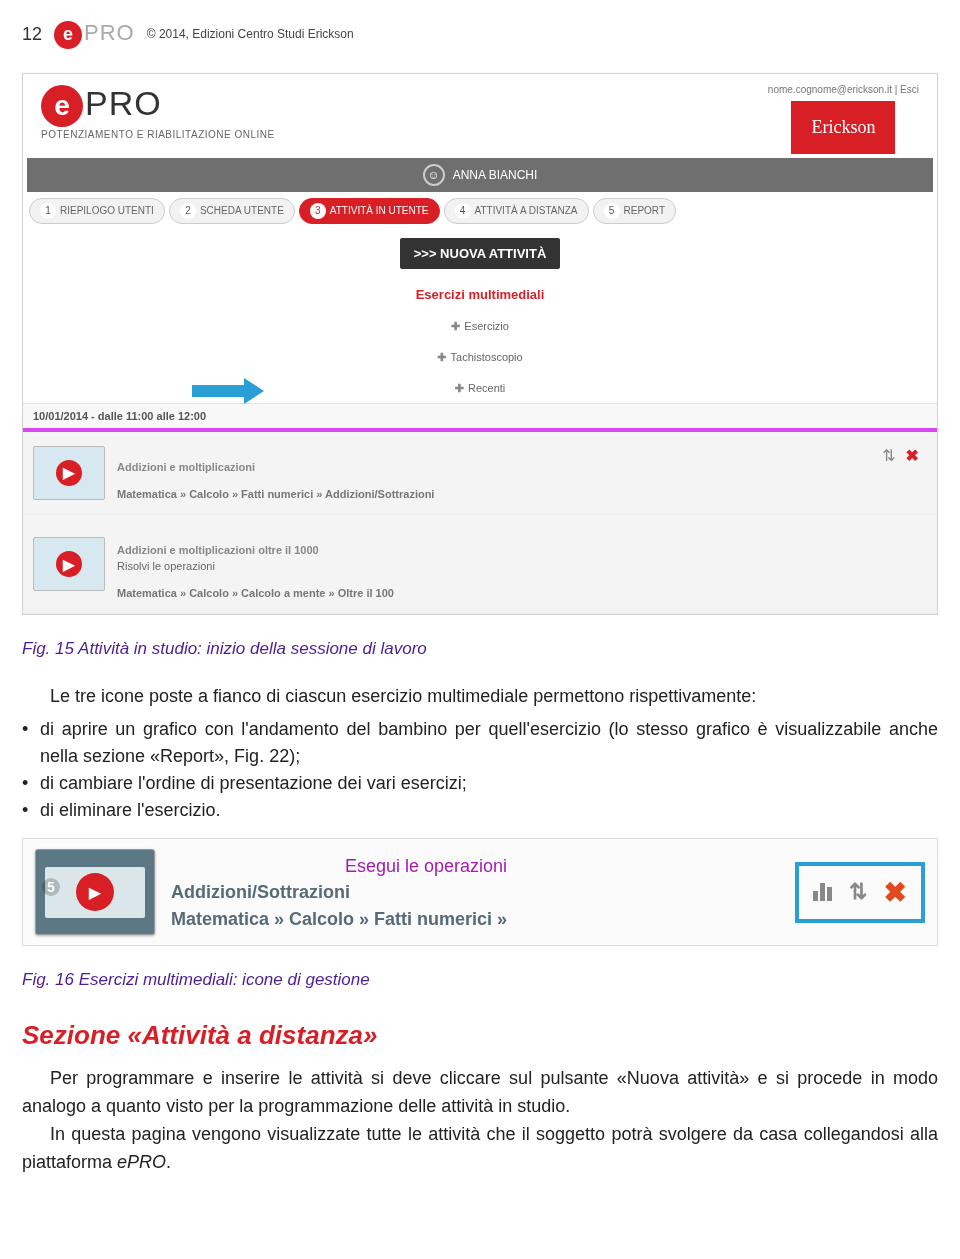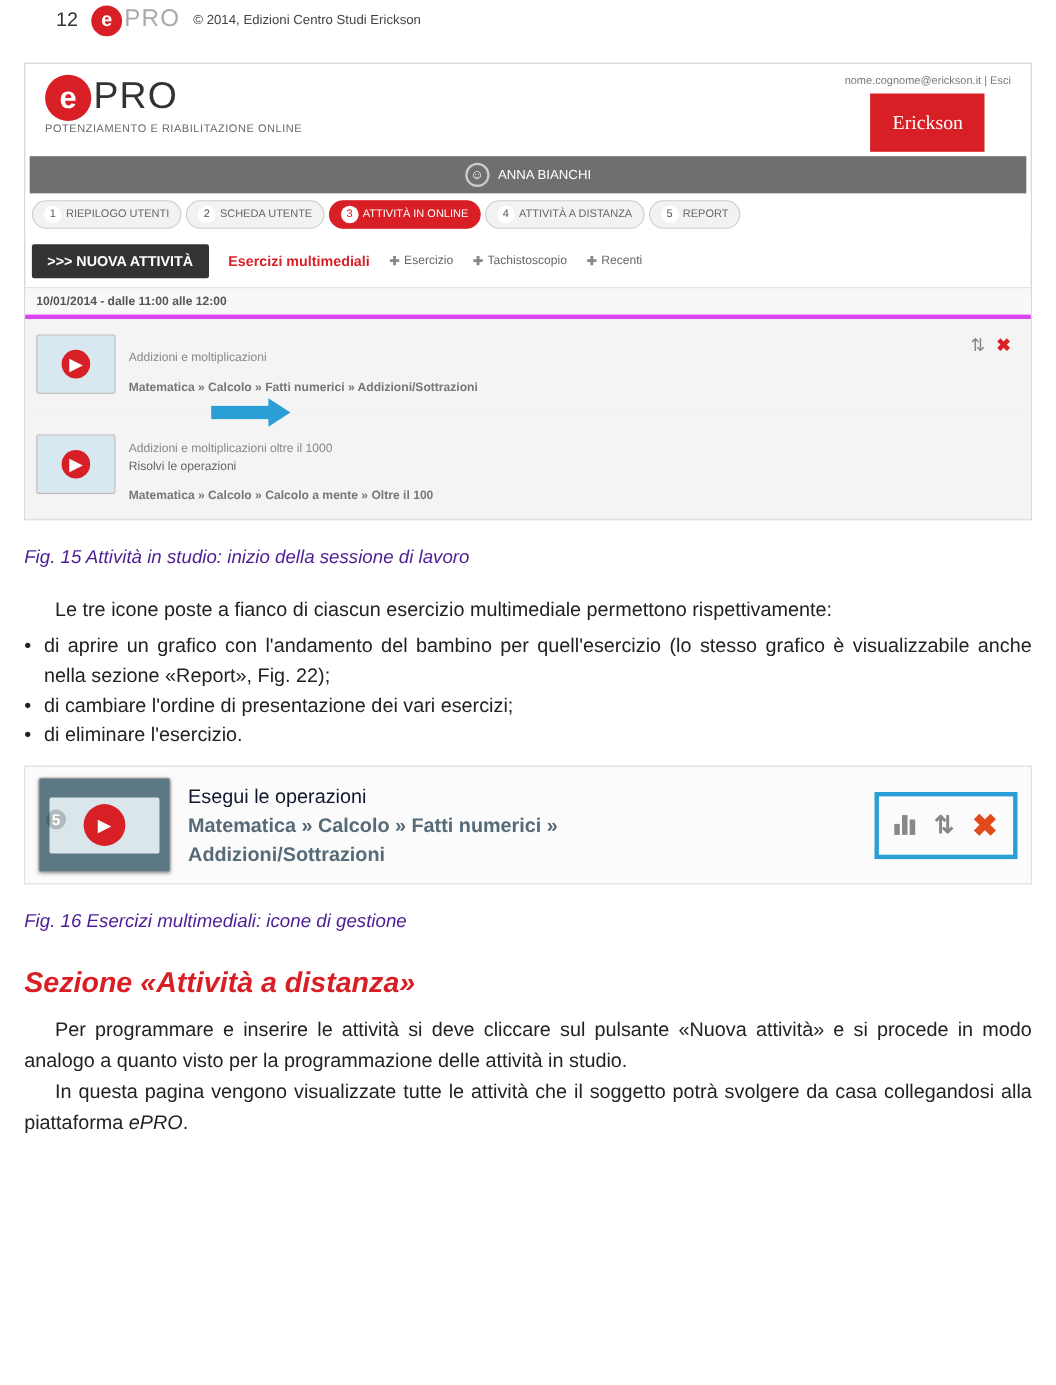--- a/index.html
+++ b/index.html
@@ -1,20 +1,20 @@
 <!DOCTYPE html>
 <html><head>
 <meta charset="utf-8">
 <style>
   * { box-sizing: border-box; margin: 0; padding: 0; }
   body { font-family: Arial, Helvetica, sans-serif; background: #fff; color: #222; width: 960px; }
   .page { padding: 0 22px 30px 22px; }
 
   
-  .doc-header { display: flex; align-items: center; gap: 6px; padding: 4px 0 24px 0; margin-left: 29px; }
+  .doc-header { display: flex; align-items: center; gap: 6px; padding: 20px 0 24px 0; }
   .page-num { font-size: 18px; color: #333; margin-right: 6px; }
   .logo-mini .e-circ { display:inline-flex; align-items:center; justify-content:center; width:28px; height:28px; border-radius:50%; background:#d81f26; color:#fff; font-weight:bold; font-size:18px; }
   .logo-mini .pro { font-size:22px; letter-spacing:1px; color:#aaa; font-weight:300; margin-left:2px; }
   .copyright { font-size: 12px; color: #444; margin-left: 6px; }
 
   
   .screenshot { border: 1px solid #d0d0d0; background: #fff; }
   .ss-top { display:flex; justify-content:space-between; align-items:flex-start; padding: 10px 18px 4px 18px; }
   .ss-logo-block .big-e { display:inline-flex; width:42px; height:42px; border-radius:50%; background:#d81f26; color:#fff; align-items:center; justify-content:center; font-size:28px; font-weight:bold; }
   .ss-logo-block .big-pro { font-size:34px; letter-spacing:1px; color:#333; font-weight:300; margin-left:2px; }
@@ -25,33 +25,33 @@
 
   .ss-userbar { background:#6f6f6f; color:#fff; text-align:center; font-size:12px; padding:6px 0; display:flex; justify-content:center; align-items:center; gap:8px; margin:0 4px; }
   .user-icon { width:22px; height:22px; border:2px solid #ccc; border-radius:50%; display:inline-flex; align-items:center; justify-content:center; font-size:12px; }
 
   .ss-tabs { display:flex; gap:4px; padding:6px 6px; background:#fff; font-size:10px; }
   .ss-tab { border:1px solid #ccc; border-radius:14px; padding:4px 10px; color:#666; display:flex; align-items:center; gap:4px; position:relative; background:#f2f2f2; }
   .ss-tab.active { background:#d81f26; color:#fff; border-color:#d81f26; }
   .ss-tab-num { display:inline-flex; width:16px; height:16px; border-radius:50%; background:#fff; color:#555; align-items:center; justify-content:center; font-size:10px; }
   .ss-tab.active .ss-tab-num { background:#fff; color:#d81f26; }
 
-  .ss-row2 { display:flex; align-items:center; gap:18px; padding:8px 6px; }
+  .ss-row2 { display:flex; align-items:center; gap:18px; padding:8px 6px;flex-direction:column; }
   .nuova-btn { background:#333; color:#fff; padding:8px 14px; font-size:13px; font-weight:bold; border-radius:2px; }
   .ex-title { color:#d81f26; font-weight:bold; font-size:13px; }
   .mini-opt { color:#666; font-size:11px; display:flex; align-items:center; gap:4px; }
   .plus-ic { color:#888; font-weight:bold; }
 
   .ss-date { background:#f8f8f8; border-top:1px solid #e2e2e2; border-bottom:4px solid #d946ef; padding:6px 10px; font-size:11px; color:#555; font-weight:bold; }
 
   .ss-item { display:flex; align-items:center; gap:12px; padding:12px 10px; border-bottom:1px solid #eee; background:#f4f4f4; position:relative; }
   .ss-item .thumb { width:72px; height:54px; background:#d8e8f0; border:1px solid #bbb; border-radius:2px; display:flex; align-items:center; justify-content:center; position:relative; }
   .play-circ { width:26px; height:26px; border-radius:50%; background:#d81f26; display:flex; align-items:center; justify-content:center; color:#fff; }
   .item-text { font-size:11px; color:#666; line-height:1.4; }
-  .item-text .ex-name { color:#888; font-weight:normal;margin-top:16px; }
+  .item-text .ex-name { color:#888; font-weight:bold;margin-top:16px; }
   .item-text .path { color:#777; font-weight:bold;margin-top:12px; }
   .item-icons { position:absolute; right:18px; top:14px; display:flex; gap:10px; color:#888; align-items:center; }
   .x-red { color:#d81f26; font-size:16px; font-weight:bold; }
 
   .arrow-blue { position:absolute; left:170px; top:305px; width:80px; height:26px; }
   .arrow-body { position:absolute; left:0; top:7px; width:58px; height:12px; background:#2a9fd6; }
   .arrow-head { position:absolute; left:52px; top:0; width:0; height:0; border-top:13px solid transparent; border-bottom:13px solid transparent; border-left:20px solid #2a9fd6; }
 
   .screenshot-wrap { position:relative; }
 
@@ -64,21 +64,21 @@
   .bullets li::before { content:"•"; position:absolute; left:0; top:0; }
 
   
   .screenshot2 { border:1px solid #ddd; background:#fbfbfb; margin:8px 0 6px 0; padding:10px 12px; display:flex; align-items:center; gap:16px; }
   .thumb2 { width:120px; height:86px; background:#5d7885; border:1px solid #999; border-radius:3px; display:flex; align-items:center; justify-content:center; position:relative; box-shadow:0 1px 3px rgba(0,0,0,0.3); }
   .thumb2 .inner { background:#dbe6ea; width:85%; height:60%; border-radius:2px; }
   .thumb2 .play-circ { position:absolute; width:38px; height:38px; }
   .thumb2 .num5 { position:absolute; left:6px; top:28px; color:#fff; font-size:14px; font-weight:bold; background:rgba(0,0,0,0.2); width:18px; height:18px; border-radius:50%; display:flex; align-items:center; justify-content:center; }
   .item-text2 { font-size:18px; line-height:1.45; }
   .item-text2 .t1 { color:#2a5c9c; font-weight:bold; }
-  .item-text2 .t2 { color:#0f172a; }
+  .item-text2 .t2 { color:#a21caf;text-align:right; }
   .item-text2 .t3 { color:#576a77; font-weight:bold; }
   .icons-box { border:4px solid #2a9fd6; padding:10px 14px; display:flex; gap:16px; align-items:center; margin-left:auto; }
   .icon-bar { width:20px; display:flex; align-items:flex-end; gap:2px; }
   .icon-bar span { width:5px; background:#888; display:block; }
   .icon-swap { color:#888; font-size:22px; font-weight:bold; }
   .icon-x { color:#e14a1c; font-size:28px; font-weight:bold; }
 
   .section-heading { color:#d81f26; font-style:italic; font-size:26px; margin: 30px 0 14px 0; }
   .para { font-size:18px; line-height:1.55; text-align:justify; }
   .para .brand { font-style:italic; }
@@ -121,21 +121,21 @@
         <div class="ss-tab">
             <span class="ss-tab-num">1</span>
             <span>RIEPILOGO UTENTI</span>
           </div>
         <div class="ss-tab">
             <span class="ss-tab-num">2</span>
             <span>SCHEDA UTENTE</span>
           </div>
         <div class="ss-tab active">
             <span class="ss-tab-num">3</span>
-            <span>ATTIVITÀ IN ONLINE</span>
+            <span>ATTIVITÀ IN UTENTE</span>
           </div>
         <div class="ss-tab">
             <span class="ss-tab-num">4</span>
             <span>ATTIVITÀ A DISTANZA</span>
           </div>
         <div class="ss-tab">
             <span class="ss-tab-num">5</span>
             <span>REPORT</span>
           </div>
       </div>
@@ -203,22 +203,22 @@
   </div>
 
   <div class="screenshot2">
     <div class="thumb2">
       <div class="inner"></div>
       <div class="num5">5</div>
       <div class="play-circ">▶</div>
     </div>
     <div class="item-text2">
       <div class="t2">Esegui le operazioni</div>
+      <div class="t3">Addizioni/Sottrazioni</div>
       <div class="t3">Matematica » Calcolo » Fatti numerici »</div>
-      <div class="t3">Addizioni/Sottrazioni</div>
     </div>
     <div class="icons-box">
       <span class="icon-bar">
           <span style="height:10px"></span>
           <span style="height:18px"></span>
           <span style="height:14px"></span>
         </span>
       <span class="icon-swap">⇅</span>
       <span class="icon-x">✖</span>
     </div>

